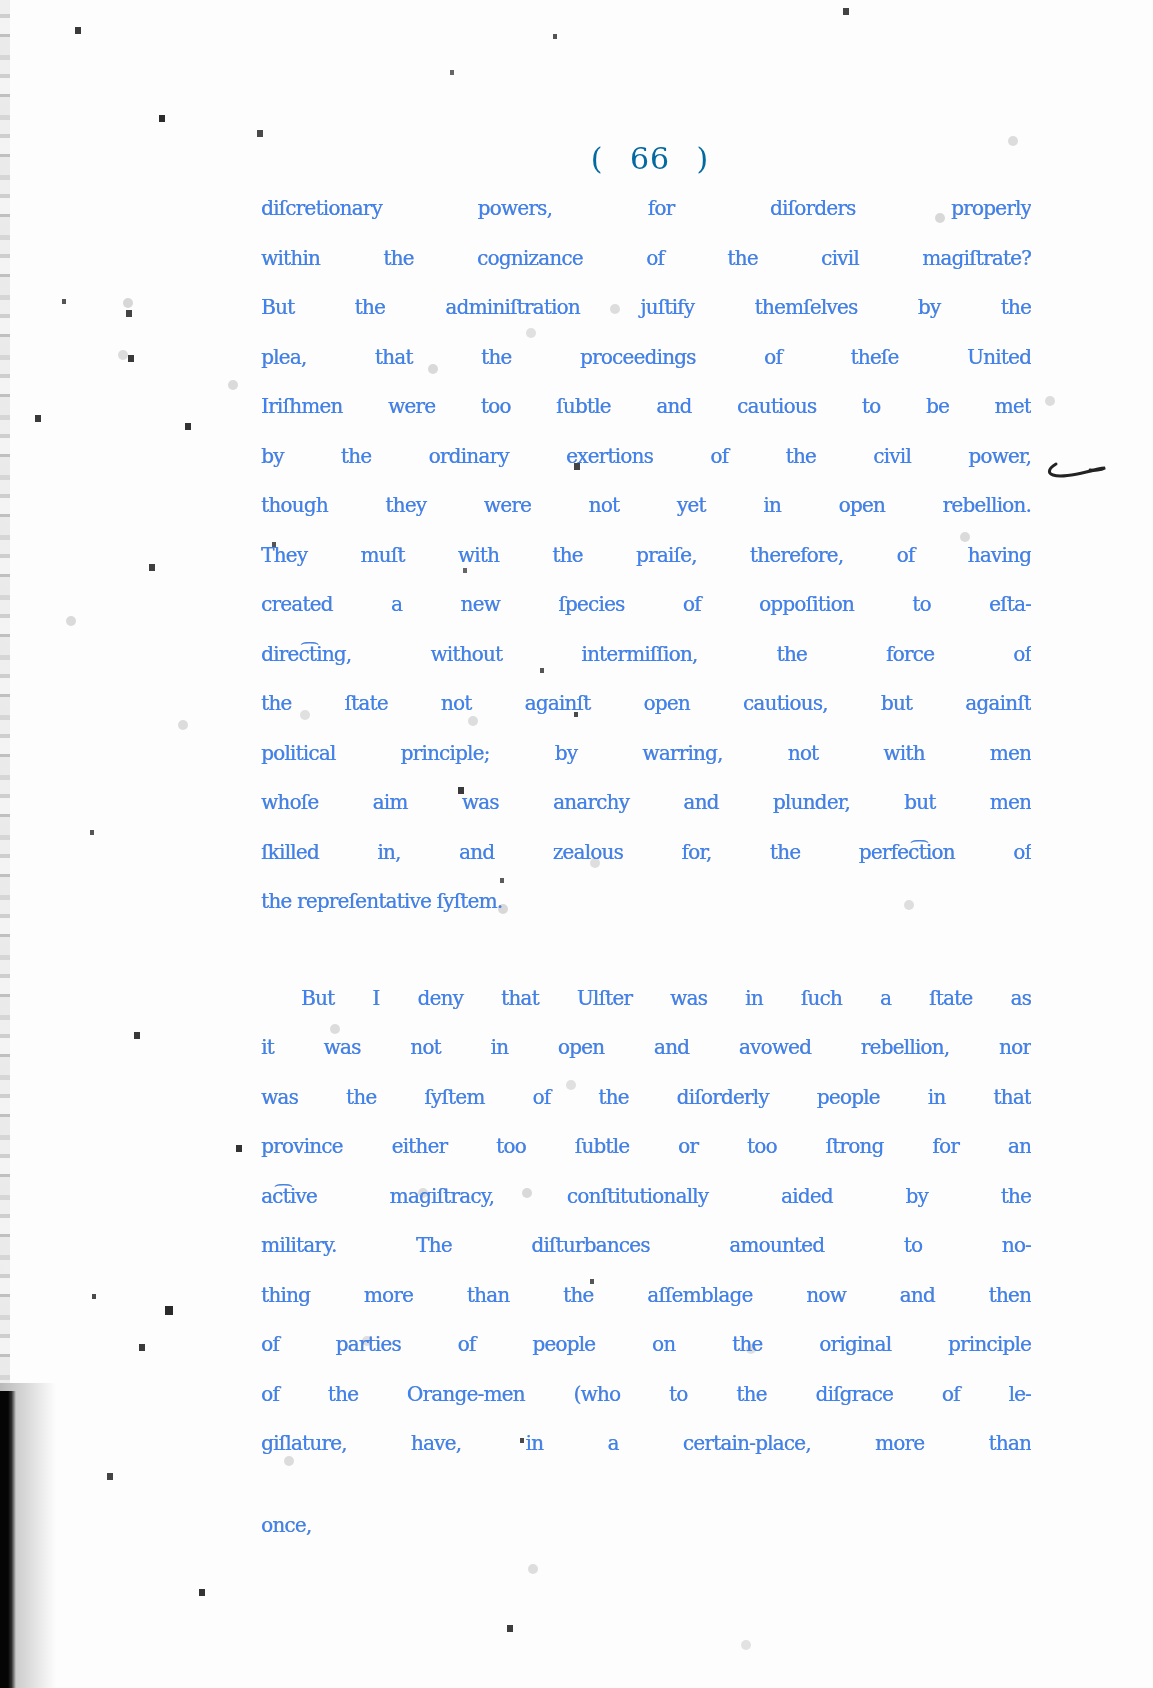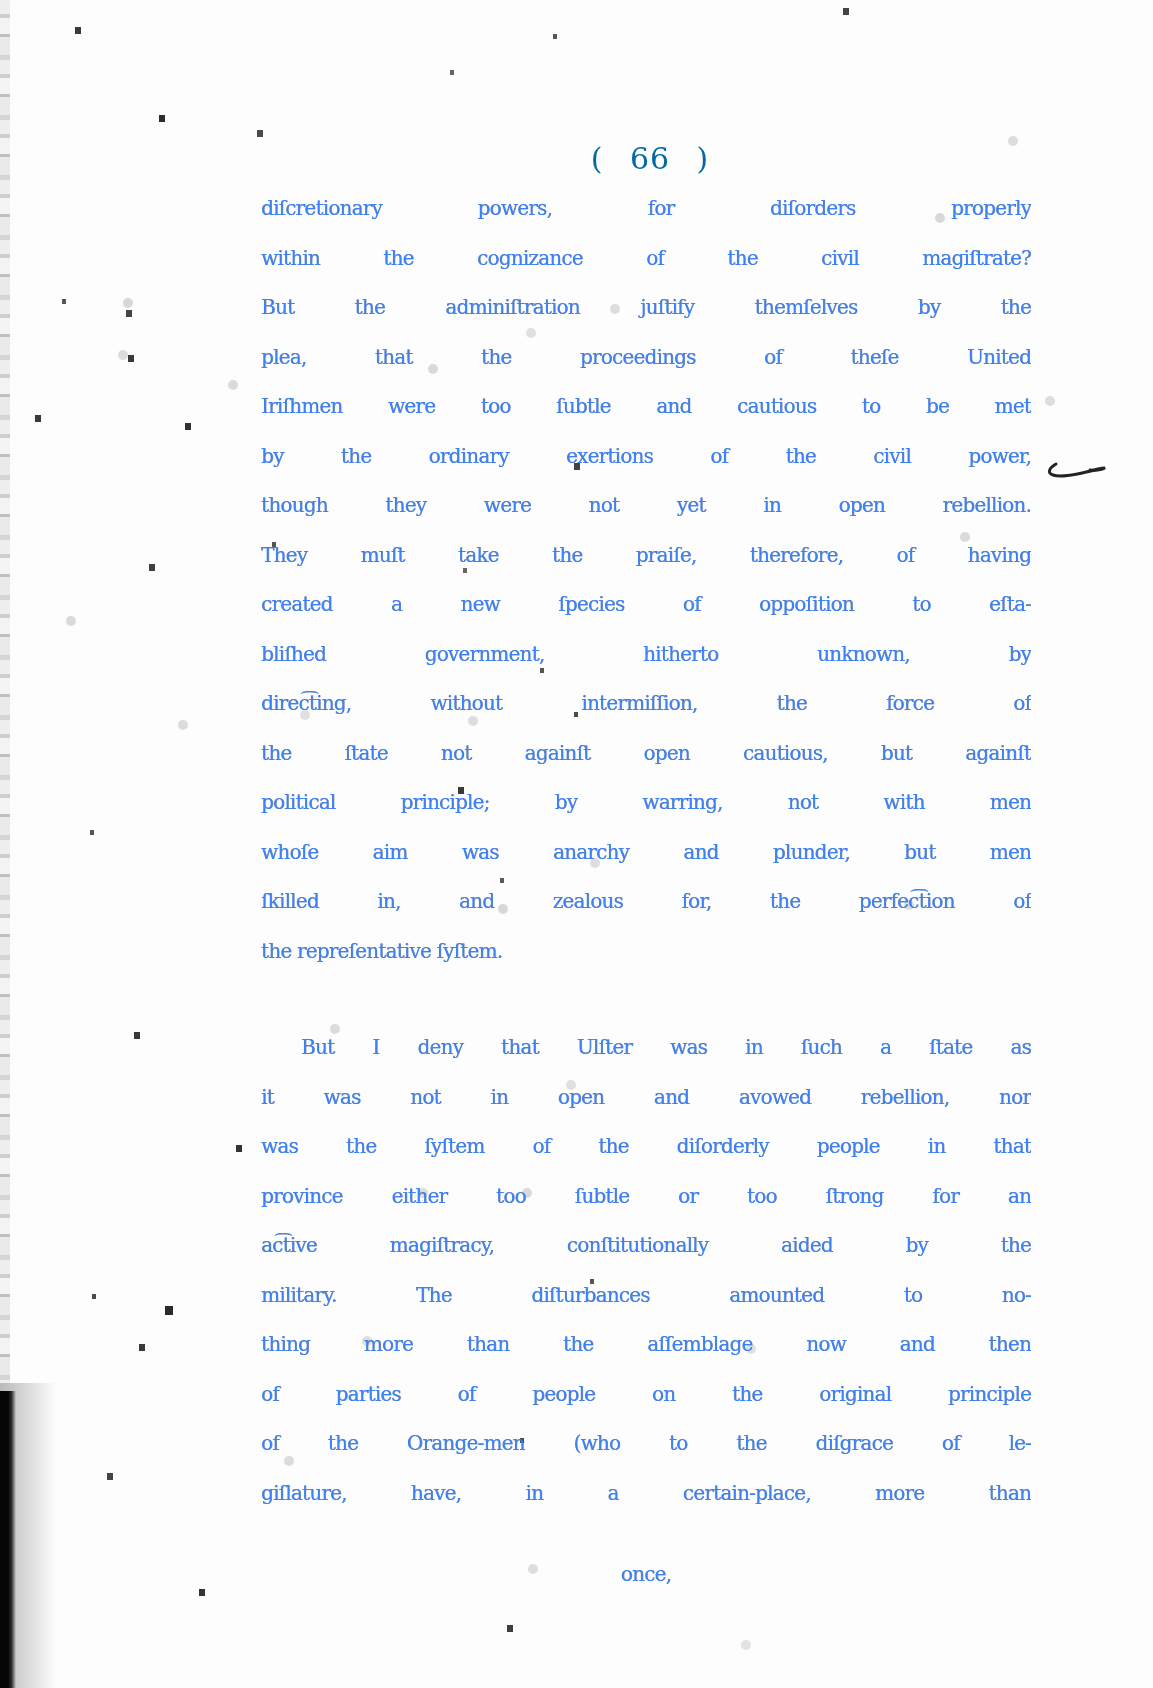--- a/index.html
+++ b/index.html
@@ -78,21 +78,21 @@
   .line {
     height: 49.5px;
     text-align: justify;
     text-align-last: justify;
     overflow: hidden; white-space: nowrap;
   }
   .line.no-just { text-align: right; text-align-last: left; }
   .line.indent { text-indent: 40px; }
   .catchword-line {
     margin-top: 32px;
-    text-align: center;
+    text-align: left;
     height: 49.5px;
   }
 
   
   .swash-mark { position: absolute; left: 1044px; top: 452px; width: 66px; height: 38px; }
 </style>
 </head>
 <body>
 
 <div class="page">
@@ -109,23 +109,22 @@
   <div class="page-body">
     <div>
         <div class="paragraph">
           <div class="line">diſcretionary powers, for diſorders properly</div>
           <div class="line">within the cognizance of the civil magiſtrate?</div>
           <div class="line">But the adminiſtration juſtify themſelves by the</div>
           <div class="line">plea, that the proceedings of theſe United</div>
           <div class="line">Iriſhmen were too ſubtle and cautious to be met</div>
           <div class="line">by the ordinary exertions of the civil power,</div>
           <div class="line">though they were not yet in open rebellion.</div>
-          <div class="line">They muſt take the praiſe, therefore, of having</div>
+          <div class="line">They muſt with the praiſe, therefore, of having</div>
           <div class="line">created a new ſpecies of oppoſition to eſta-</div>
-          <div class="line">bliſhed government, hitherto unknown, by</div>
           <div class="line">direc͡ting, without intermiſſion, the force of</div>
           <div class="line">the ſtate not againſt open cautious, but againſt</div>
           <div class="line">political principle; by warring, not with men</div>
           <div class="line">whoſe aim was anarchy and plunder, but men</div>
           <div class="line">ſkilled in, and zealous for, the perfec͡tion of</div>
           <div class="line no-just">the repreſentative ſyſtem.</div>
         </div>
         <div class="paragraph">
           <div class="line indent">But I deny that Ulſter was in ſuch a ſtate as</div>
           <div class="line">it was not in open and avowed rebellion, nor</div>

